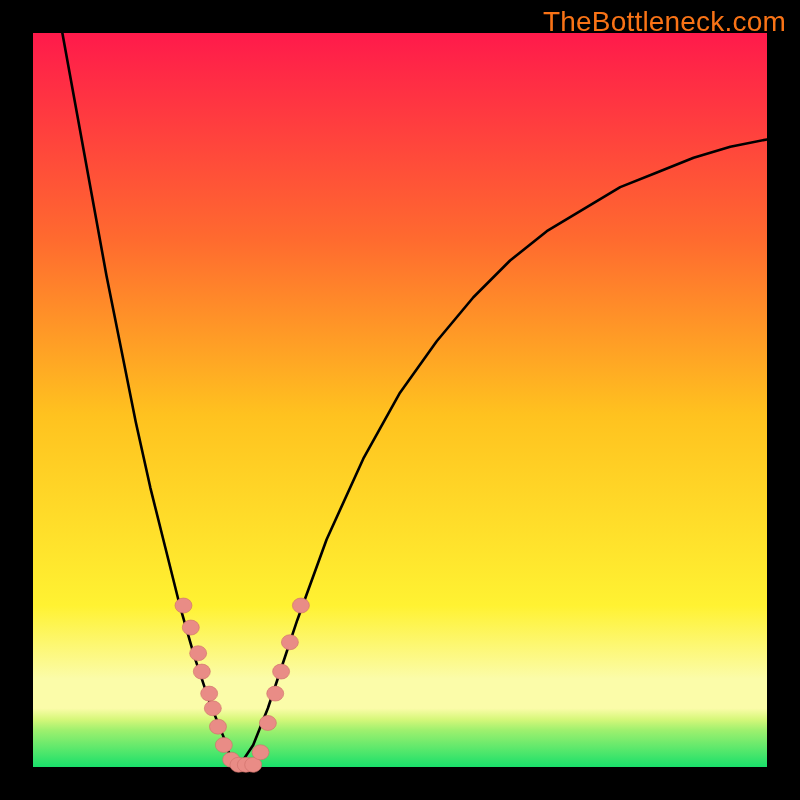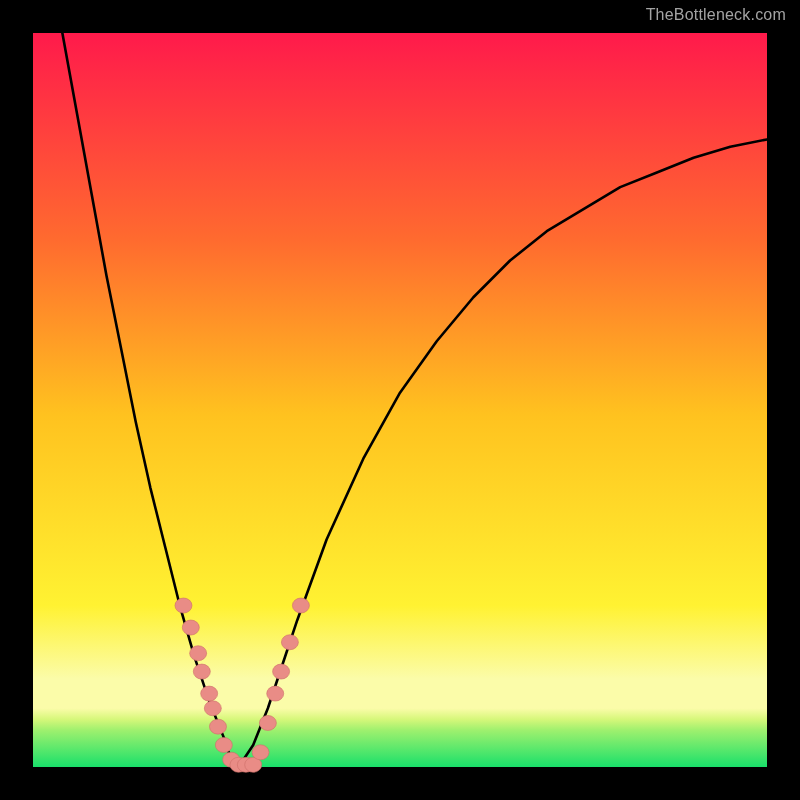--- a/index.html
+++ b/index.html
@@ -24,22 +24,22 @@
     left: 33px;
     top: 33px;
     width: 734px;
     height: 734px;
     
   }
   .watermark {
     position: absolute;
     top: 6px;
     right: 14px;
-    color: #a3a3a3;
-    font-size: 16px;
+    color: #f97316;
+    font-size: 28px;
     font-weight: 500;
     letter-spacing: 0.2px;
     user-select: none;
   }
   svg.curves {
     position: absolute;
     left: 33px;
     top: 33px;
     width: 734px;
     height: 734px;

